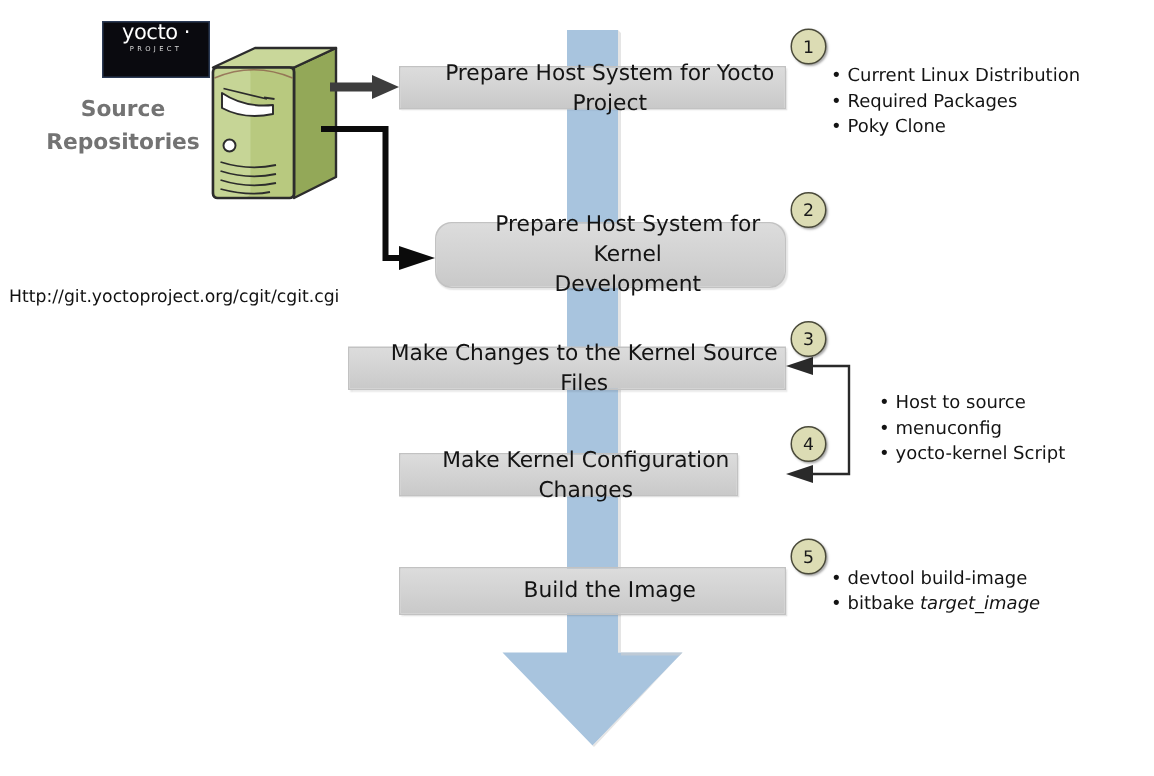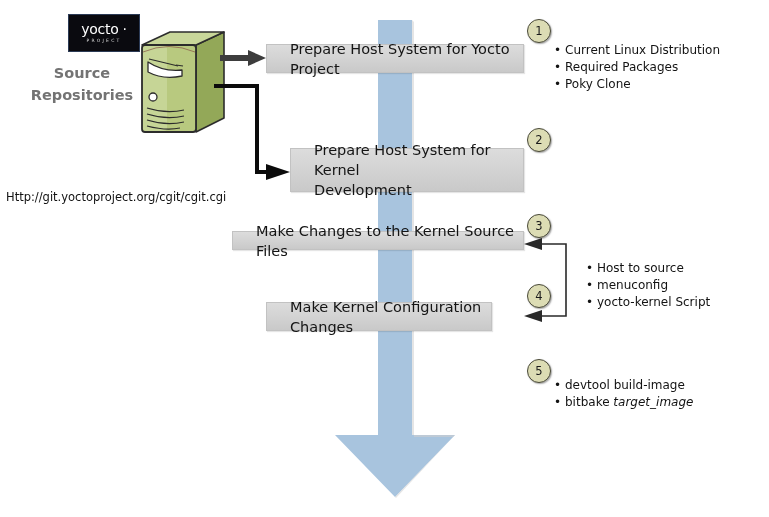--- a/index.html
+++ b/index.html
@@ -25,21 +25,20 @@
 
   
   .logo-box {
     left: 68px; top: 14px;
     width: 70px; height: 36px;
     background: #0a0a0f;
     border: 1.5px solid #2b3a55;
     display: flex;
     flex-direction: column;
     align-items: center;
-    justify-content: center;
   }
   .logo-word {
     color: #ffffff;
     font-size: 14px;
     line-height: 14px;
     letter-spacing: -0.3px;
     font-family: "DejaVu Sans", "Liberation Sans", sans-serif;
   }
   .logo-sub {
     color: #d8d8d8;
@@ -69,29 +68,30 @@
   }
 
   
   .pbox {
     background: linear-gradient(180deg, #dcdcdc 0%, #d2d2d2 55%, #c9c9c9 100%);
     border: 1px solid #c2c2c2;
     box-shadow: 1px 1px 1px rgba(0,0,0,0.10);
     display: flex;
     align-items: center;
     justify-content: center;
+    text-align: center;
     font-size: 14.5px;
     line-height: 20px;
     color: #141414;
     box-sizing: border-box;
     padding-left: 23px;
   }
   .pbox-1 { left: 266px; top: 44px;  width: 258px; height: 29px; }
-  .pbox-2 { left: 290px; top: 148px; width: 234px; height: 44px; }
-  .pbox-3 { left: 232px; top: 231px; width: 292px; height: 19px; }
+  .pbox-2 { left: 290px; top: 148px; width: 234px; height: 44px; border-radius: 11px; }
+  .pbox-3 { left: 232px; top: 231px; width: 292px; height: 29px; }
   .pbox-4 { left: 266px; top: 302px; width: 226px; height: 29px; }
   .pbox-5 { left: 266px; top: 378px; width: 258px; height: 32px; }
 
   
   .step {
     width: 24px; height: 24px;
     border-radius: 50%;
     background: #dcdcb4;
     border: 1.2px solid #4a4a3a;
     box-shadow: 1px 1px 1.5px rgba(0,0,0,0.35);
@@ -213,20 +213,23 @@
   </div>
 
   <div class="abs pbox pbox-3">
     <span>Make Changes to the Kernel Source Files</span>
   </div>
 
   <div class="abs pbox pbox-4">
     <span>Make Kernel Configuration Changes</span>
   </div>
 
+  <div class="abs pbox pbox-5">
+    <span>Build the Image</span>
+  </div>
 
   <div class="abs step step-1">1</div>
   <div class="abs step step-2">2</div>
   <div class="abs step step-3">3</div>
   <div class="abs step step-4">4</div>
   <div class="abs step step-5">5</div>
 
   <ul class="abs blist bl-1">
     <li>Current Linux Distribution</li>
     <li>Required Packages</li>

